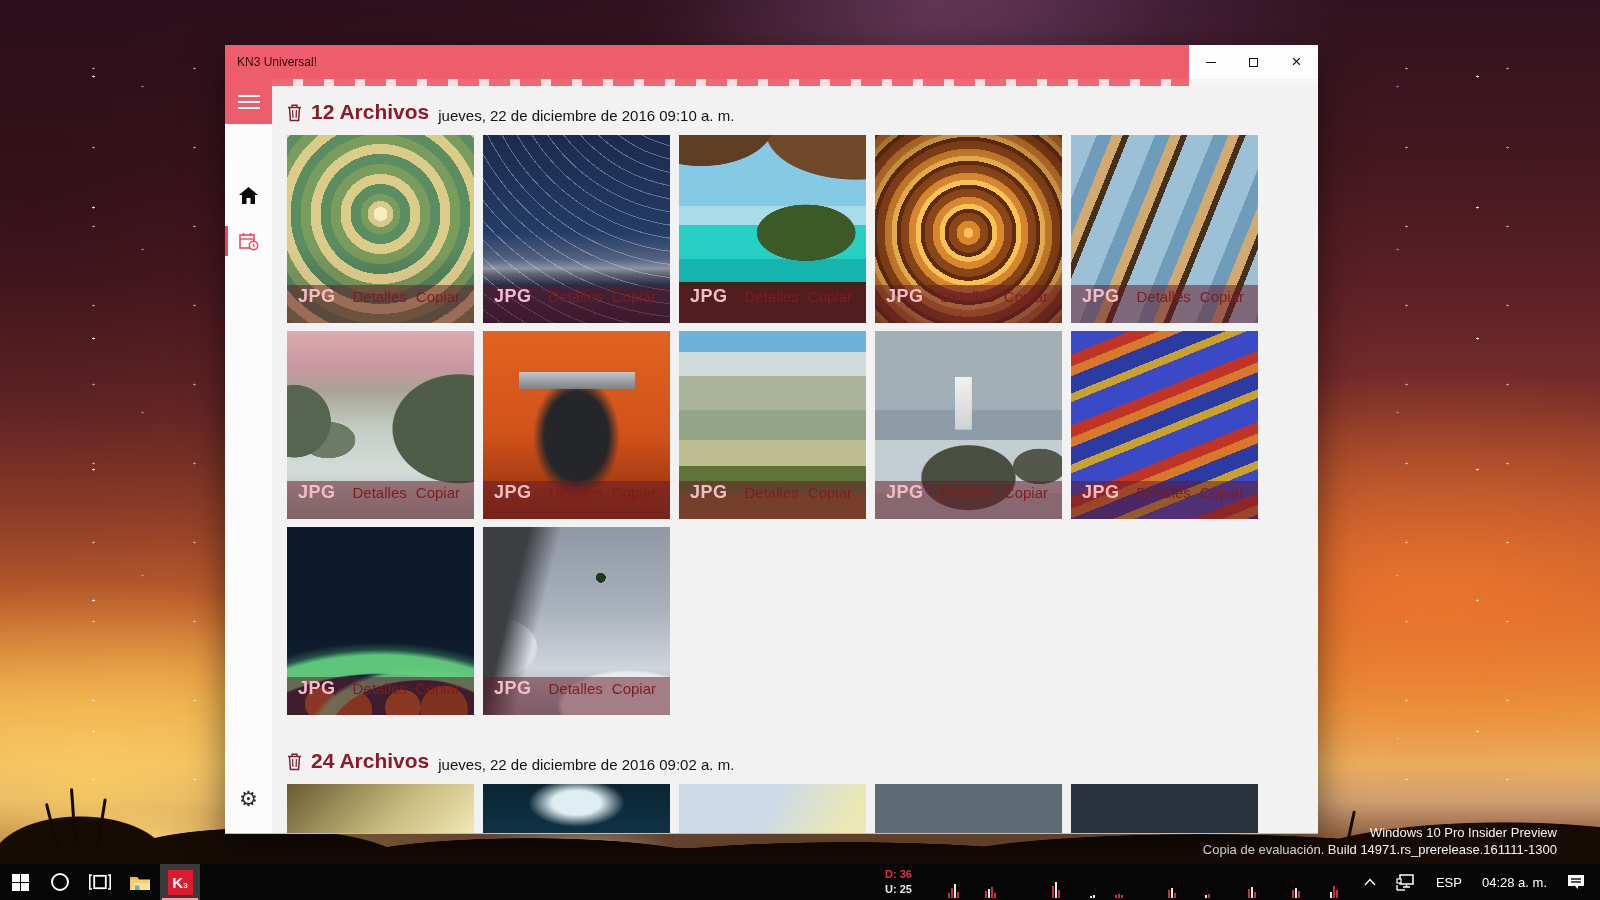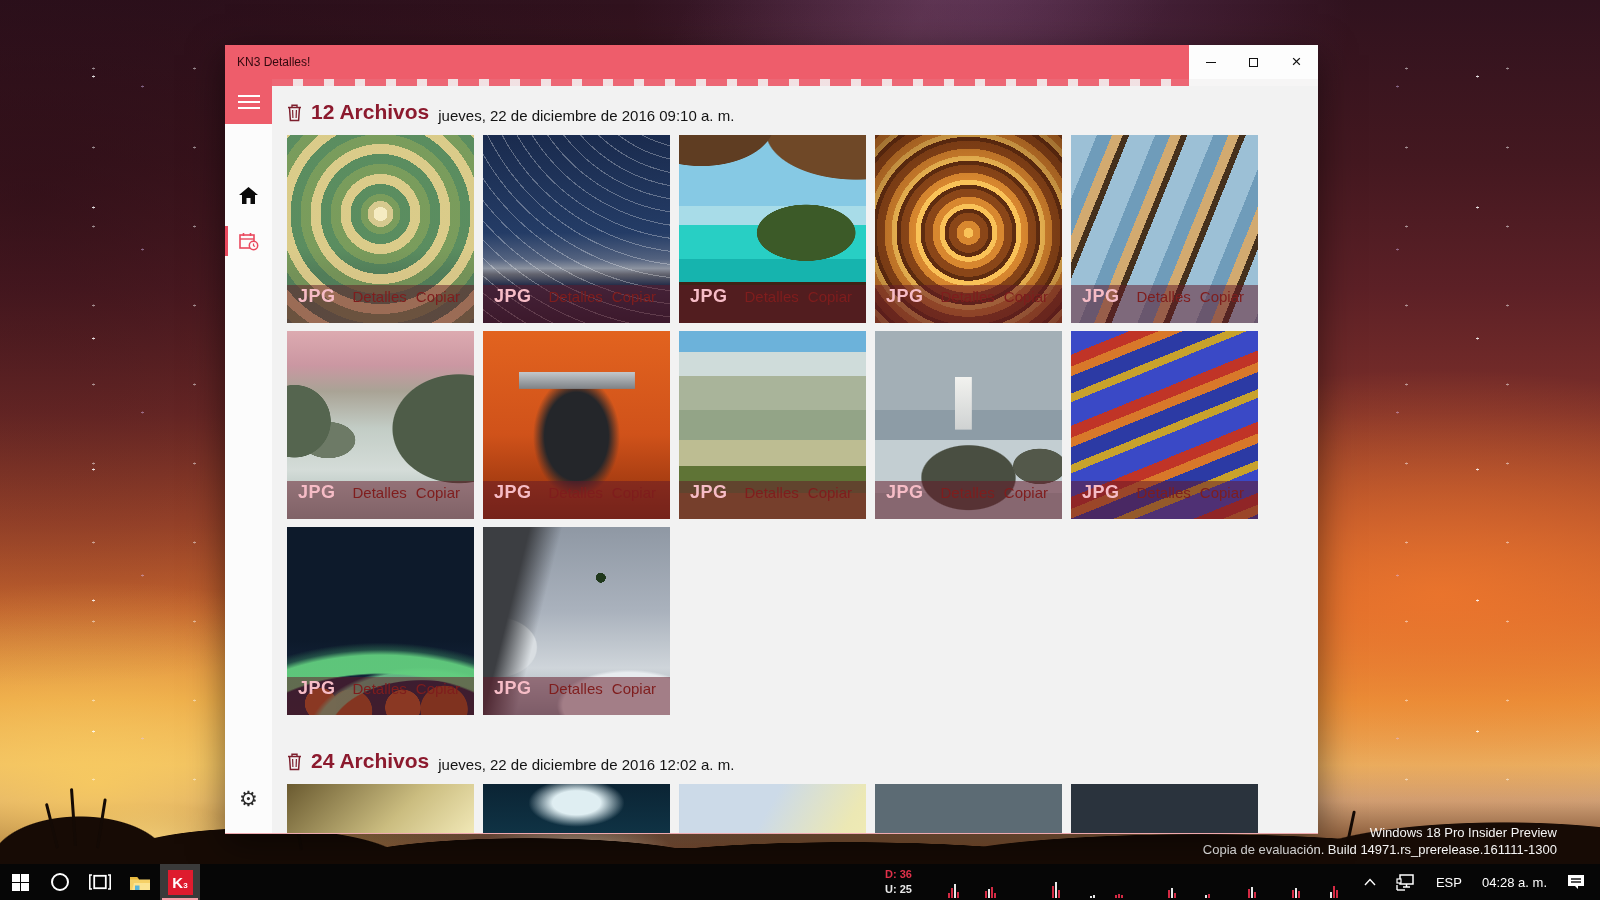--- a/index.html
+++ b/index.html
@@ -169,29 +169,29 @@
 
 <div class="desktop">
   <div class="silhouette"></div>
   <div class="blade" style="left:56px; bottom:52px; height:46px; transform:rotate(-14deg);"></div>
   <div class="blade" style="left:74px; bottom:54px; height:58px; transform:rotate(-4deg);"></div>
   <div class="blade" style="left:96px; bottom:52px; height:50px; transform:rotate(9deg);"></div>
   <div class="blade" style="left:300px; bottom:50px; height:40px; transform:rotate(-10deg);"></div>
   <div class="blade" style="left:1345px; bottom:52px; height:38px; transform:rotate(12deg);"></div>
 
   <div class="watermark">
-    <div>Windows 18 Pro Insider Preview</div>
+    <div>Windows 10 Pro Insider Preview</div>
     <div>Copia de evaluación. Build 14971.rs_prerelease.161111-1300</div>
   </div>
 </div>
 
 <div class="window">
 
   <div class="titlebar">
-    <span class="title-text">KN3 Detalles!</span>
+    <span class="title-text">KN3 Universal!</span>
   </div>
   <div class="controls">
     <div class="ctrl">
         <span class="minline"></span>
       </div>
     <div class="ctrl">
         <span class="maxbox"></span>
       </div>
     <div class="ctrl close">×</div>
   </div>
@@ -338,21 +338,21 @@
 
     <div class="sec-header">
       <svg width="15" height="19" viewBox="0 0 15 19">
         <path d="M1 4.5 H14" stroke="#7d1f2d" stroke-width="1.5" fill="none"></path>
         <path d="M5 4 V2.2 H10 V4" stroke="#7d1f2d" stroke-width="1.4" fill="none"></path>
         <path d="M2.5 4.5 L3.4 17.5 H11.6 L12.5 4.5" stroke="#7d1f2d" stroke-width="1.5" fill="none"></path>
         <line x1="5.6" y1="7" x2="5.9" y2="15" stroke="#7d1f2d" stroke-width="1.2"></line>
         <line x1="9.4" y1="7" x2="9.1" y2="15" stroke="#7d1f2d" stroke-width="1.2"></line>
       </svg>
       <span class="sec-title">24 Archivos</span>
-      <span class="sec-date">jueves, 22 de diciembre de 2016 12:02 a. m.</span>
+      <span class="sec-date">jueves, 22 de diciembre de 2016 09:02 a. m.</span>
     </div>
     <div class="grid">
         <div class="card">
     <div class="thumb thumb-sepia-clouds"></div>
 
   </div>
         <div class="card">
     <div class="thumb thumb-ice-cave"></div>
 
   </div>

